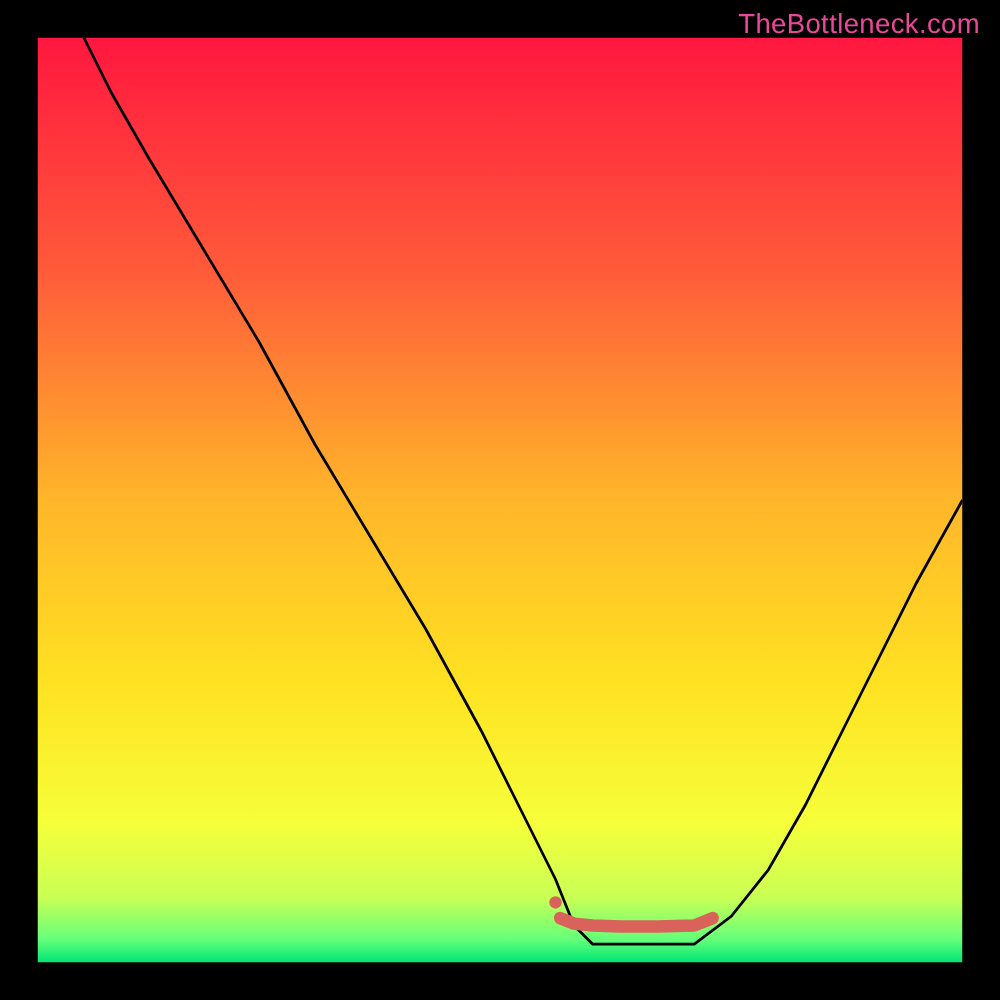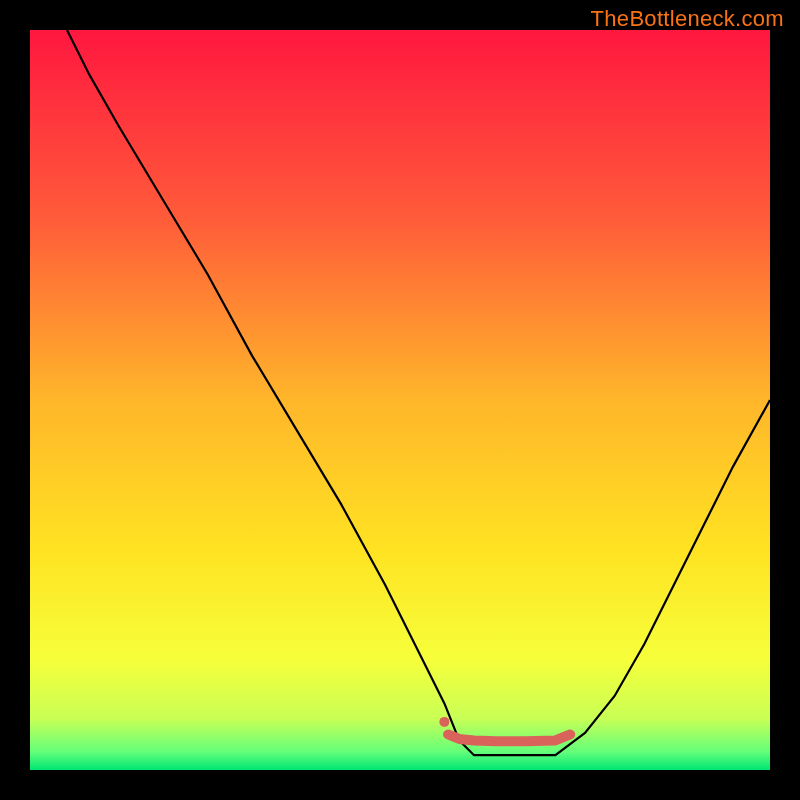--- a/index.html
+++ b/index.html
@@ -14,21 +14,21 @@
   .stage {
     position: relative;
     width: 800px;
     height: 800px;
     background: #000;
   }
   .watermark {
     position: absolute;
     top: 6px;
     right: 16px;
-    color: #f97316;
+    color: #ec4899;
     font-size: 22px;
     letter-spacing: 0.3px;
     z-index: 10;
   }
   .plot {
     position: absolute;
     left: 30px;
     top: 30px;
     width: 740px;
     height: 740px;

